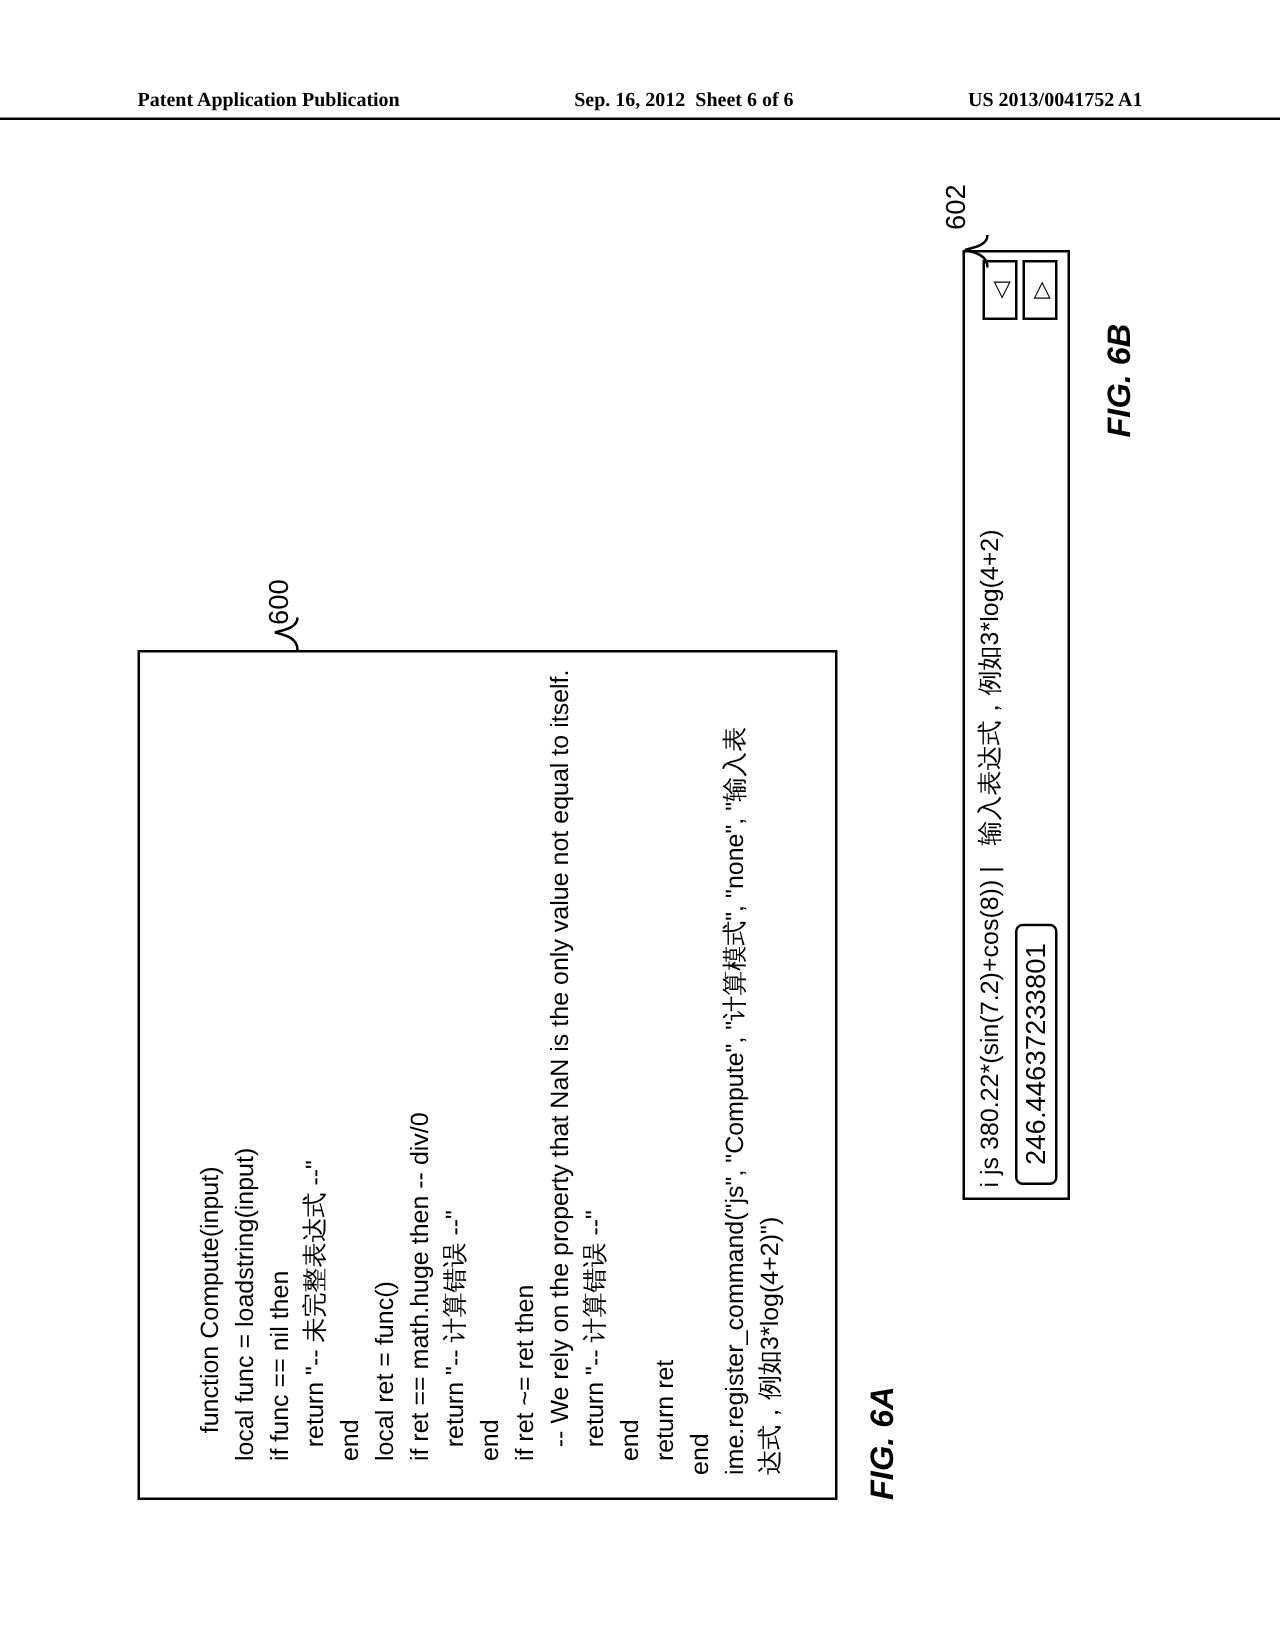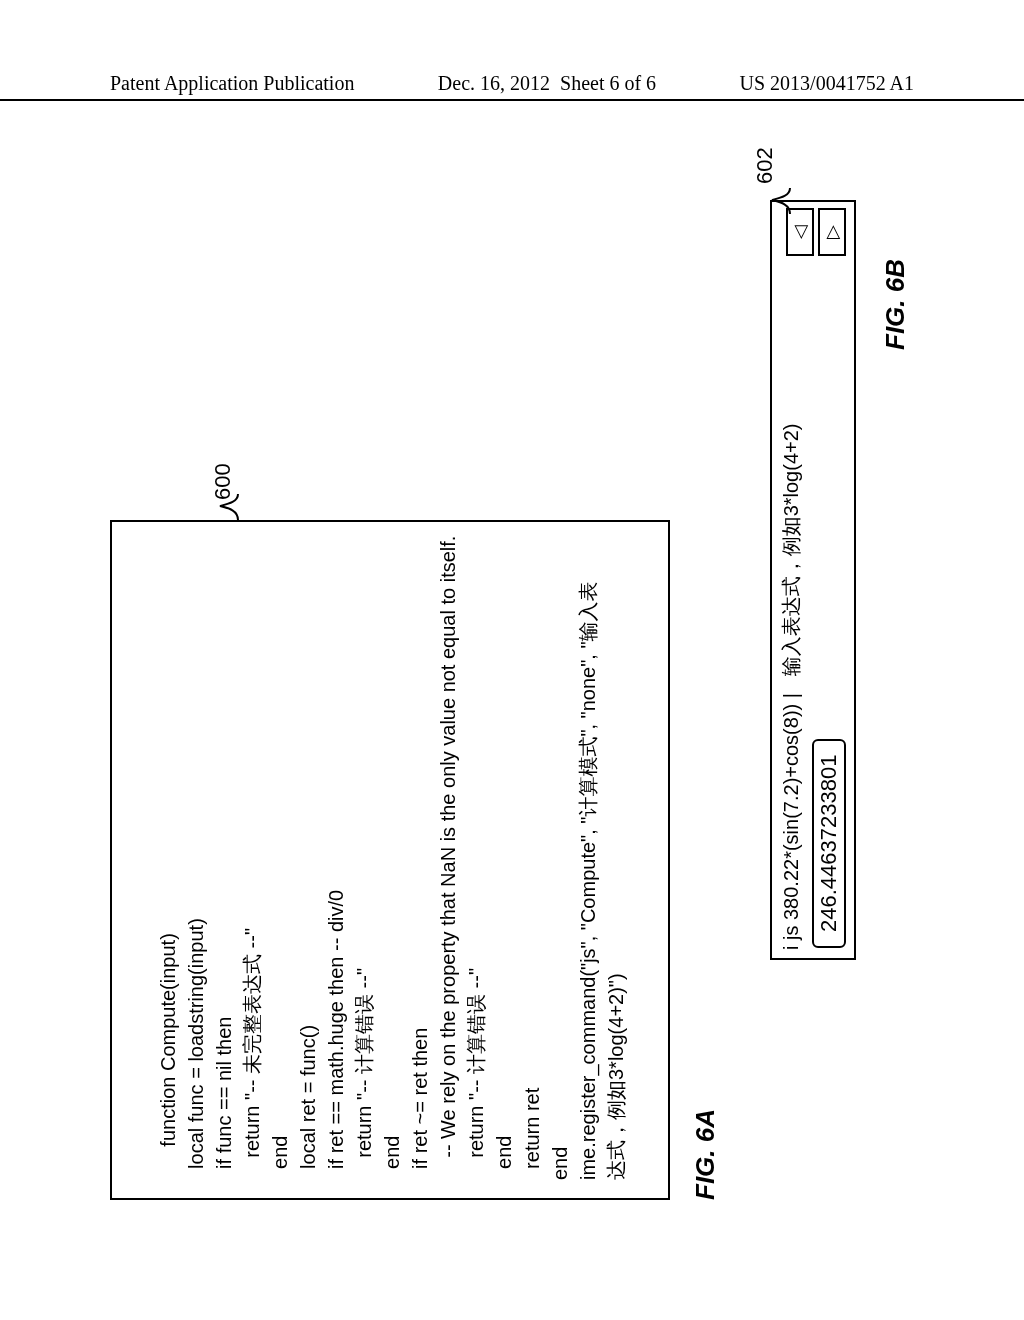--- a/index.html
+++ b/index.html
@@ -11,22 +11,22 @@
     position: relative;
   }
   .header {
     position: absolute;
     top: 72px;
     left: 0;
     width: 100%;
     padding: 0 110px;
     display: flex;
     justify-content: space-between;
-    font-size: 20px;
-    font-weight: normal;
+    font-size: 16px;
+    font-weight: bold;
     border-bottom: 2px solid #000;
     padding-bottom: 4px;
   }
   .header span { white-space: pre; }
 
   
   .rotated-stage {
     position: absolute;
     top: 180px;
     left: 110px;
@@ -142,21 +142,21 @@
   }
 
   
   svg { overflow: visible; }
 </style>
 </head>
 <body>
 
 <div class="header">
   <span>Patent Application Publication</span>
-  <span>Dec. 16, 2012  Sheet 6 of 6</span>
+  <span>Sep. 16, 2012  Sheet 6 of 6</span>
   <span>US 2013/0041752 A1</span>
 </div>
 
 <div class="rotated-stage">
   <div class="rot">
 
     <div class="codebox">
       <span>function Compute(input)
   local func = loadstring(input)
   if func == nil then

